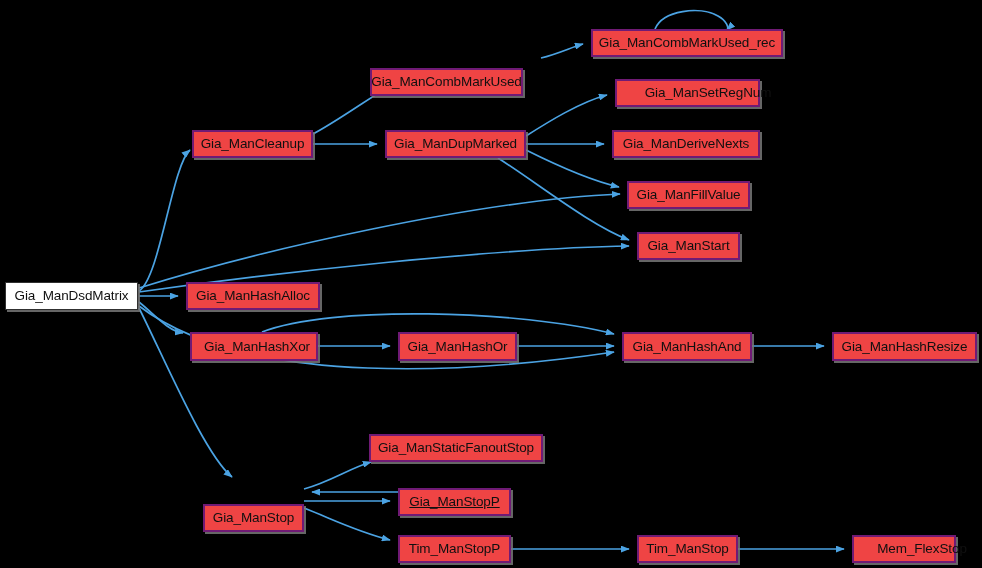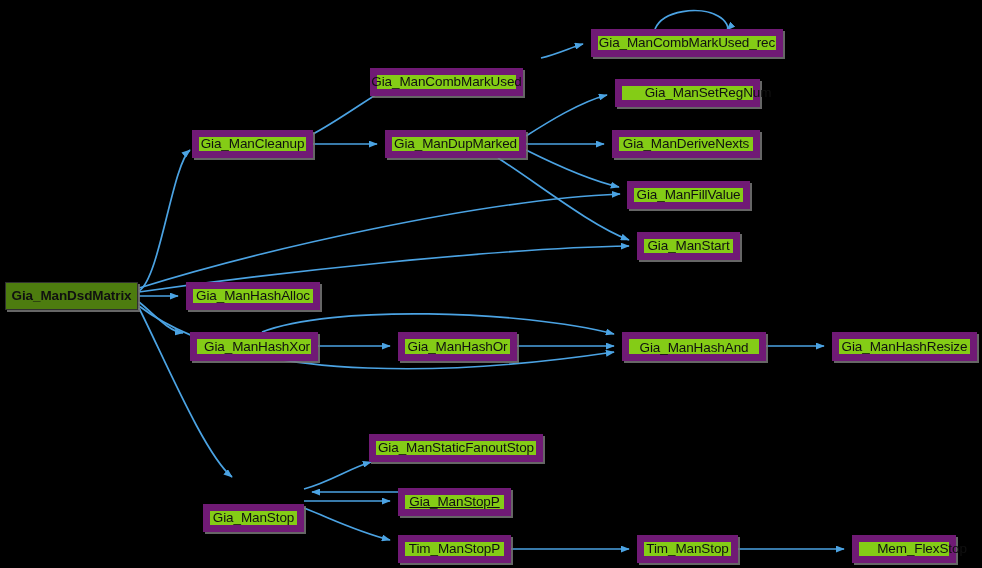--- a/index.html
+++ b/index.html
@@ -21,33 +21,32 @@
     top: 0;
     width: 982px;
     height: 568px;
   }
   .node {
     position: absolute;
     box-sizing: border-box;
     display: flex;
     align-items: center;
     justify-content: center;
-    background: #84cc16;
-    border: 7px solid #701a75;
+    background: #ef4444;
+    border: 2px solid #701a75;
     box-shadow: 2px 2px 0 0 rgba(120,120,120,0.85);
     font-size: 13.5px;
     line-height: 1;
     color: #101010;
     white-space: nowrap;
     letter-spacing: -0.1px;
   }
   .node.root {
-    background: #4d7c0f;
+    background: #ffffff;
     border: 1px solid #303030;
-    font-weight: bold;
   }
   .node-label {
     pointer-events: none;
   }
 </style>
 </head>
 <body>
 
 <div id="graph-root">
 
@@ -128,21 +127,21 @@
       </div>
       <div class="node" style="left: 612px; top: 130px; width: 148px; height: 28px;">
         <span class="node-label">Gia_ManDeriveNexts</span>
       </div>
       <div class="node" style="left: 627px; top: 181px; width: 123px; height: 28px;">
         <span class="node-label">Gia_ManFillValue</span>
       </div>
       <div class="node" style="left: 637px; top: 232px; width: 103px; height: 28px;">
         <span class="node-label">Gia_ManStart</span>
       </div>
-      <div class="node" style="left: 622px; top: 332px; width: 144px; height: 29px; align-items: flex-end;">
+      <div class="node" style="left: 622px; top: 332px; width: 130px; height: 29px;">
         <span class="node-label">Gia_ManHashAnd</span>
       </div>
       <div class="node" style="left: 637px; top: 535px; width: 101px; height: 28px;">
         <span class="node-label">Tim_ManStop</span>
       </div>
       <div class="node" style="left: 832px; top: 332px; width: 145px; height: 29px;">
         <span class="node-label">Gia_ManHashResize</span>
       </div>
       <div class="node" style="left: 852px; top: 535px; width: 104px; height: 28px; padding-left: 36px;">
         <span class="node-label">Mem_FlexStop</span>

